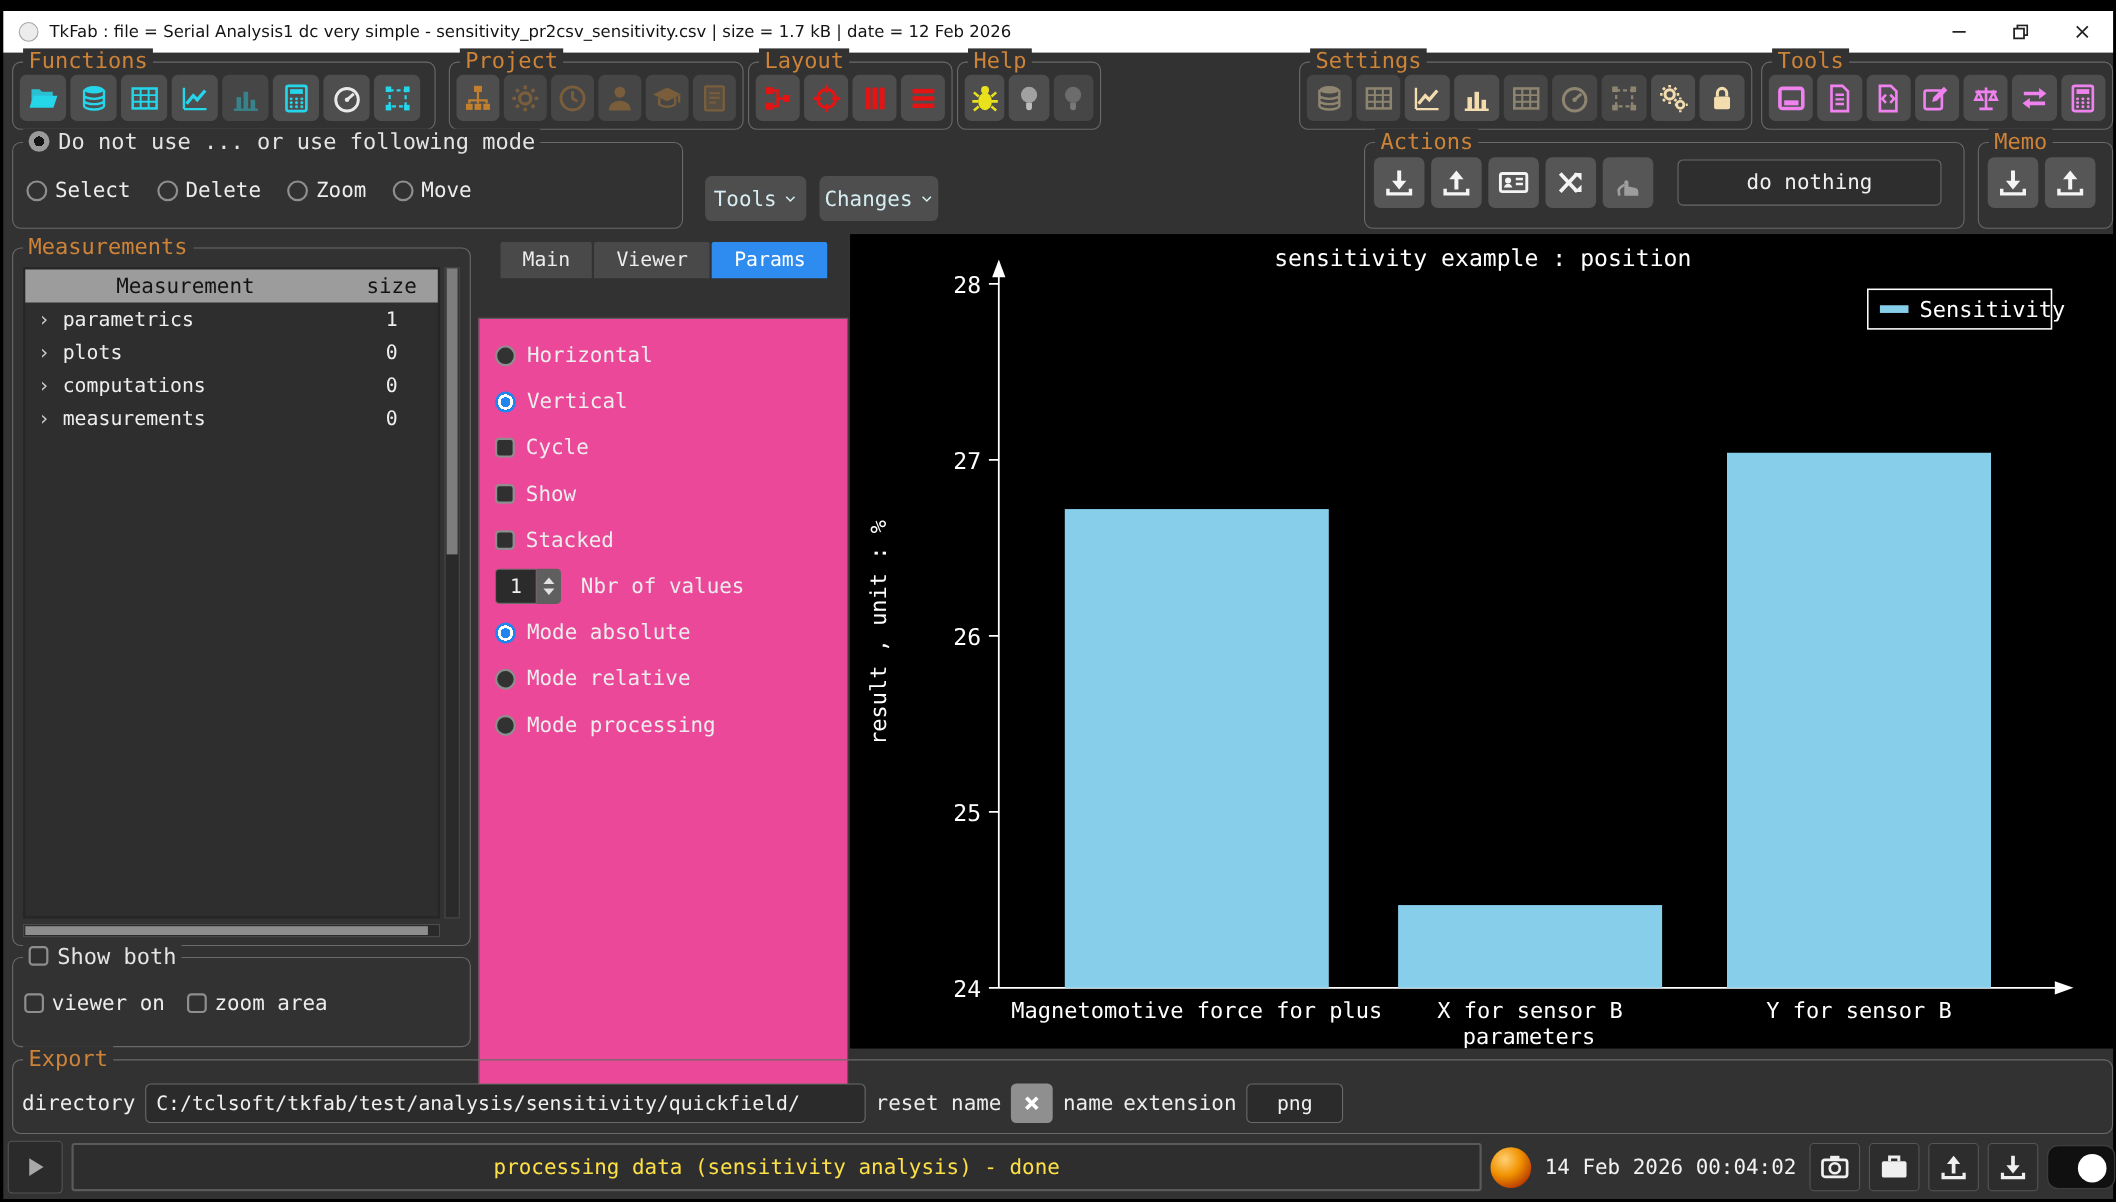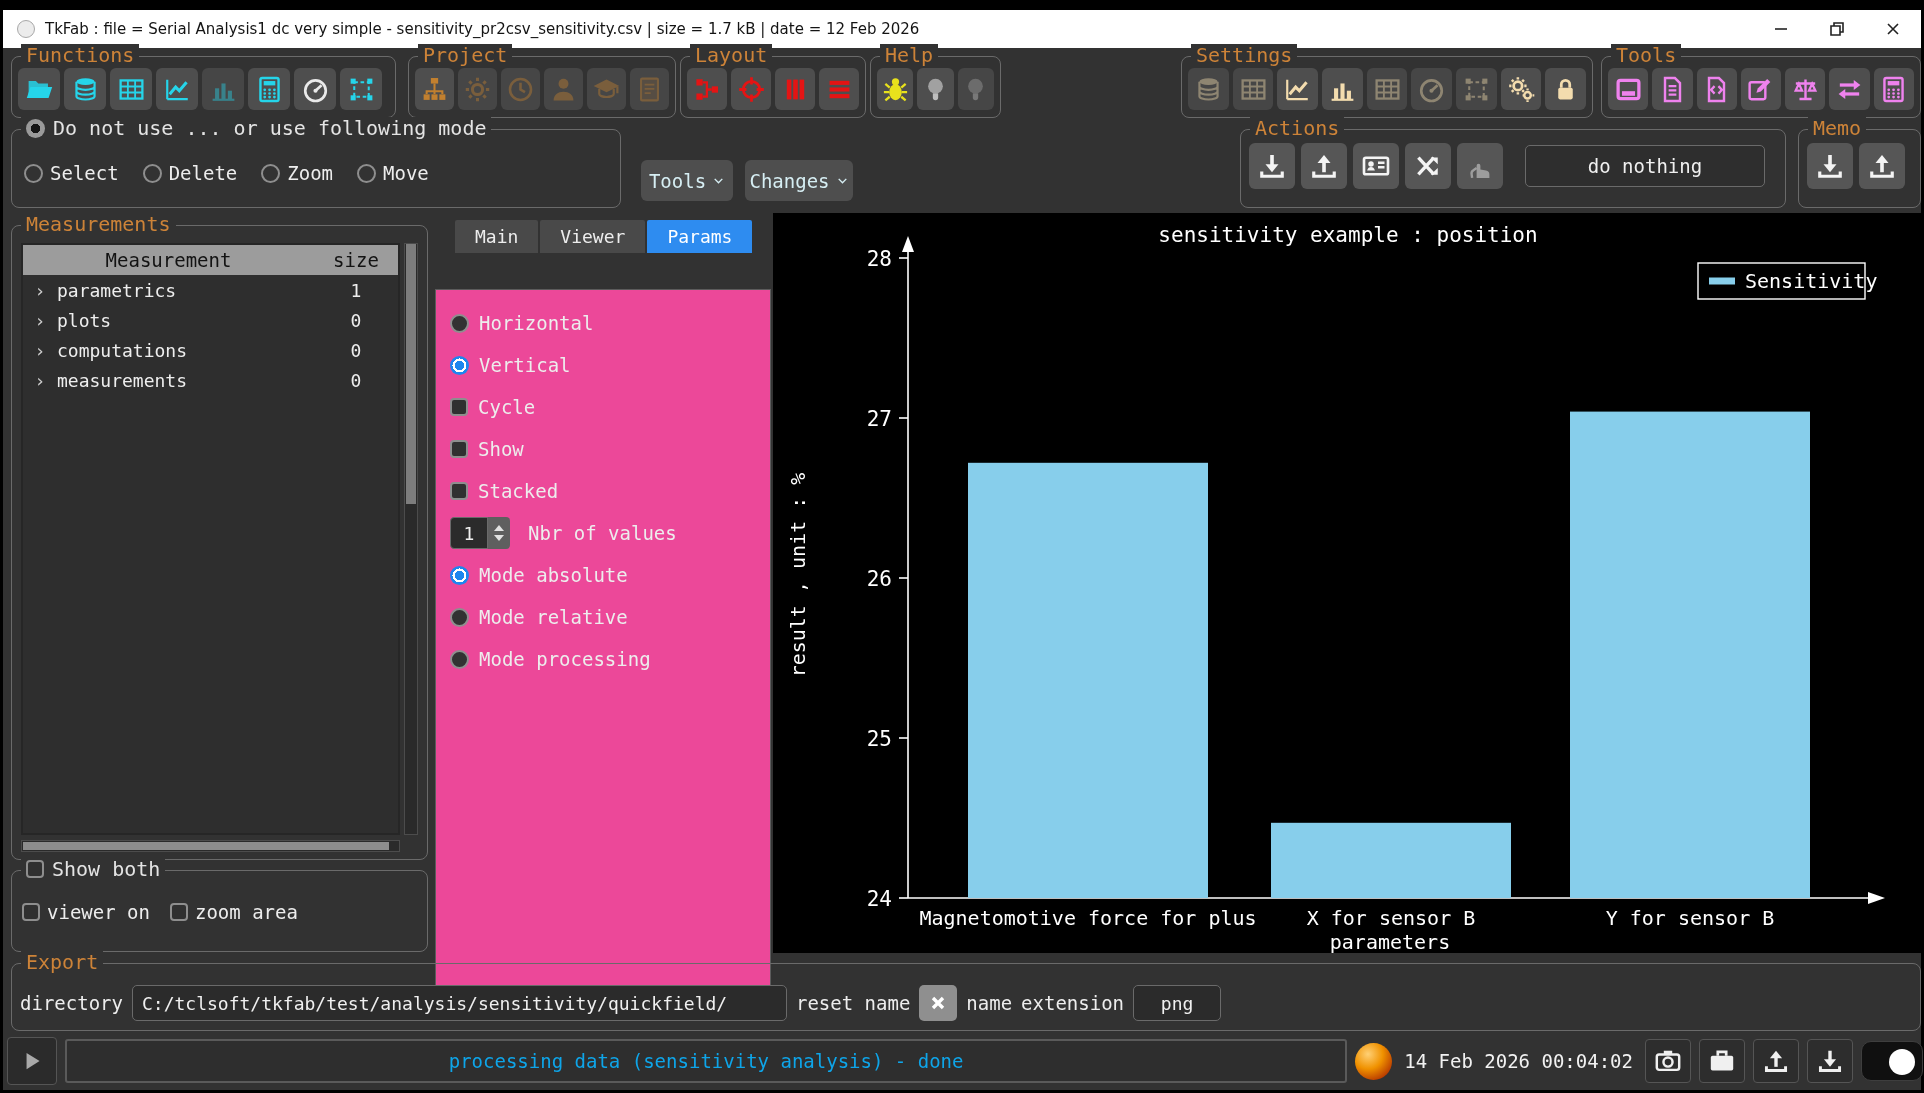--- a/index.html
+++ b/index.html
@@ -116,21 +116,21 @@
           display:flex; align-items:center; justify-content:center; }
   .xbtn svg { width:16px; height:16px; stroke:#ffffff; stroke-width:3.4; }
 
   
   .statusbar { position:absolute; left:4px; width:1916px; top:988px; height:50px;
                display:flex; align-items:center; gap:8px; }
   .playbtn { width:50px; height:48px; background:#2b2b2b; border:1px solid #555; border-radius:4px;
              display:flex; align-items:center; justify-content:center; }
   .playbtn svg { width:26px; height:26px; fill:#a9a9a9; }
   .statusfield { flex:1; height:44px; background:#2e2e2e; border:2px solid #5a5a5a; border-radius:3px;
-                 display:flex; align-items:center; justify-content:center; font-size:19px; color:#0ea5e9; }
+                 display:flex; align-items:center; justify-content:center; font-size:19px; color:#fde047; }
   .led { width:37px; height:37px; border-radius:50%;
          background:radial-gradient(circle at 35% 30%, #ffd075, #f09200 42%, #b33200 82%, #7c1a00); }
   .datetime { font-size:19px; color:#f2f2f2; white-space:nowrap; margin:0 4px; }
   .sbtn { width:46px; height:44px; background:#2d2d2d; border:1px solid #555; border-radius:4px; color:#f0f0f0;
           display:flex; align-items:center; justify-content:center; }
   .sbtn svg { width:28px; height:28px; }
   .toggle { width:62px; height:40px; background:#101010; border:1px solid #3e3e3e; border-radius:10px; position:relative; }
   .knob { position:absolute; top:7px; right:7px; width:26px; height:26px; border-radius:50%; background:#ffffff; }
 </style>
 </head>

